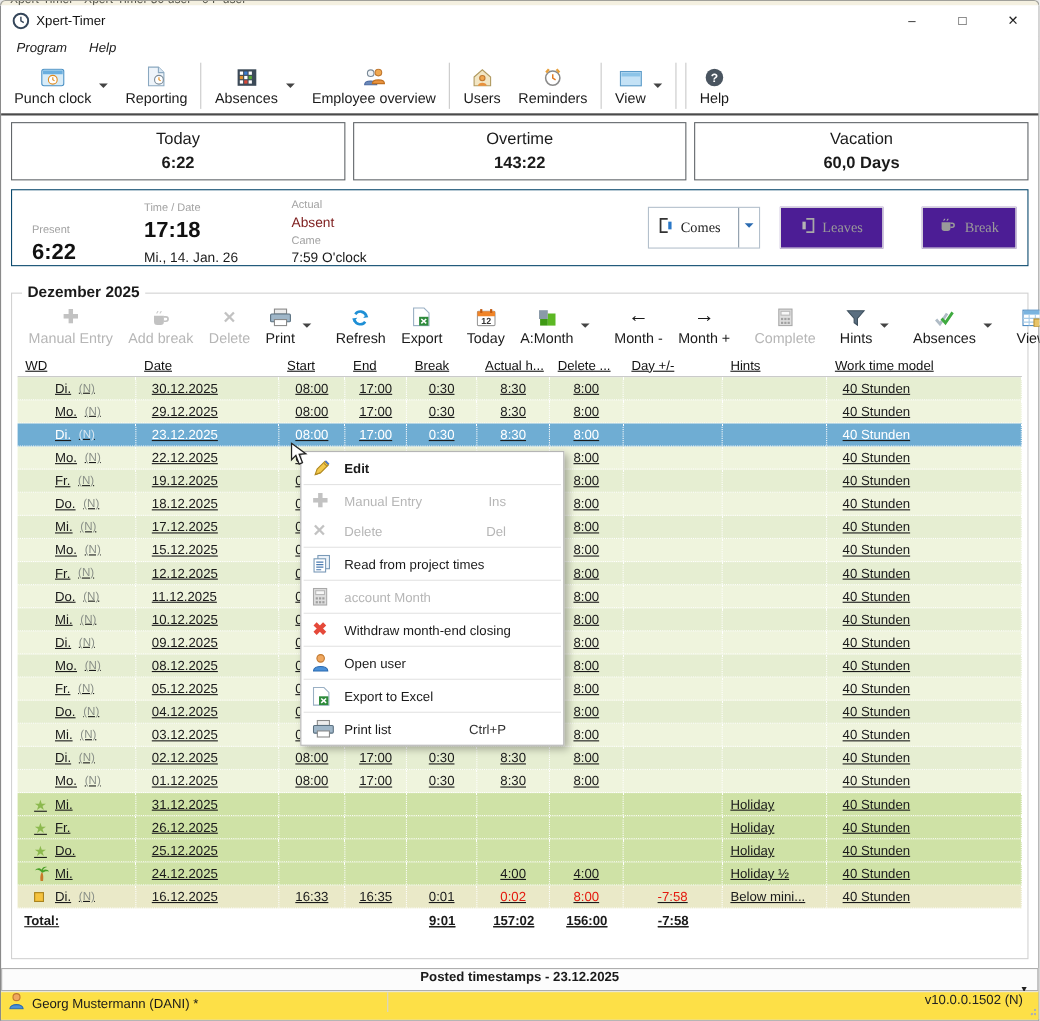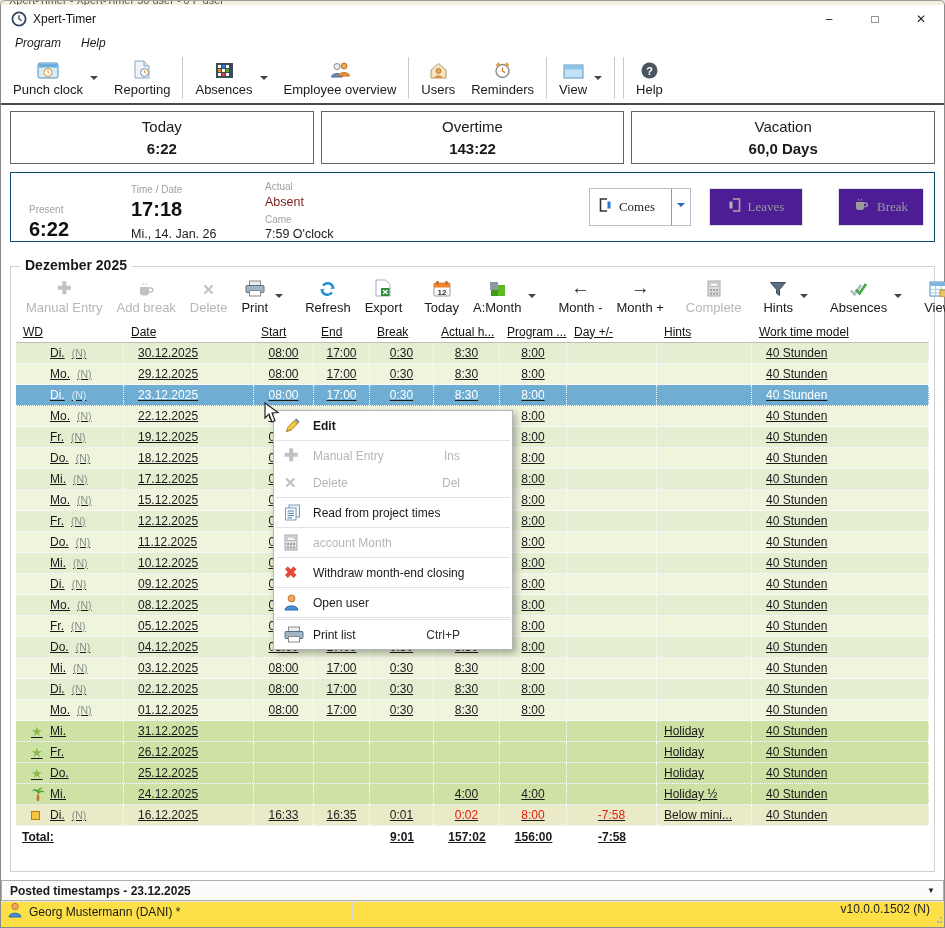--- a/index.html
+++ b/index.html
@@ -120,21 +120,21 @@
   .cm-item.bold .cm-label { font-weight:bold; }
   .cm-item .cm-short { margin-left:auto; padding-right:42px; color:#333; }
   .cm-item.disabled .cm-label, .cm-item.disabled .cm-short { color:#b6b6b6; }
   .cm-sep { height:1px; background:#e3e3e3; margin:1px 2px; }
 
   .cursor { position:absolute; left:263px; top:397px; z-index:60; }
 
   
   .flex-spacer { flex:1; }
   .posted-bar { margin-top:6px; height:21px; border:1px solid #aeaeae; background:#fcfcfc;
-                display:flex; align-items:center; padding:0 8px; }
+                display:flex; align-items:center; padding:0 8px;flex-direction:column; }
   .posted-bar .pb-label { font-weight:bold; font-size:12px; }
   .pb-arrow { margin-left:auto; font-size:8px; color:#222; }
   .statusbar { height:26px; background:#fde047; border-top:1px solid #e6e6e6;
                display:flex; align-items:flex-start; }
   .sb-user { display:flex; align-items:center; gap:7px; padding-left:7px; }
   .sb-sep { width:1px; height:18px; background:#d4d4d4; margin-left:14px; position:absolute; left:337px;}
   .sb-right { margin-left:auto; padding-right:14px; color:#222; }
   .grip { position:absolute; right:2px; bottom:2px; width:8px; height:8px;
           background:
             radial-gradient(circle at 7px 1px, #b0b0b0 1px, transparent 1.3px),
@@ -586,21 +586,21 @@
     </div>
         </div>
       <div class="tablewrap" id="time-table">
           <div class="trow thead">
             <div class="cell c-wd">WD</div>
             <div class="cell c-date">Date</div>
             <div class="cell c-start">Start</div>
             <div class="cell c-end">End</div>
             <div class="cell c-break">Break</div>
             <div class="cell c-act">Actual h...</div>
-            <div class="cell c-tgt">Program ...</div>
+            <div class="cell c-tgt">Delete ...</div>
             <div class="cell c-day">Day +/-</div>
             <div class="cell c-hints">Hints</div>
             <div class="cell c-wtm">Work time model</div>
           </div>
           <div class="trow drow v-a">
       <div class="cell c-wd">
               <span class="rowicon"></span>
               <span>Di.</span>
               <span class="wd-n">(N)</span>
             </div>
@@ -1115,20 +1115,33 @@
             <svg width="15" height="17">
               <circle cx="7.5" cy="4.5" r="3.4" fill="#f0a860" stroke="#c07830"></circle>
               <path d="M1 16c0-5.5 13-5.5 13 0z" fill="#4a90d8" stroke="#2a6ab0"></path>
             </svg>
           </span>
         </span>
     <span class="cm-label">Open user</span>
 
   </div>
       <div class="cm-sep"></div>
+      <div class="cm-item  ">
+    <span class="cm-icon">
+          <span style="display:flex;align-items:center;">
+            <svg width="16" height="18">
+              <path d="M1 1h9.5l4.5 4.5V17H1z" fill="#fff" stroke="#9ab0c4"></path>
+              <rect x="6" y="9" width="8.5" height="8" fill="#2e8b3c"></rect>
+              <path d="M8 11l4.5 4M12.5 11L8 15" stroke="#fff" stroke-width="1.4"></path>
+            </svg>
+          </span>
+        </span>
+    <span class="cm-label">Export to Excel</span>
+
+  </div>
       <div class="cm-sep"></div>
       <div class="cm-item  ">
     <span class="cm-icon">
           <span style="display:flex;align-items:center;">
             <svg width="20" height="17">
               <rect x="4.5" y="1" width="11" height="4.5" fill="#ececec" stroke="#8a8a8a"></rect>
               <rect x="1" y="5.5" width="18" height="7" rx="1" fill="#9fb6c8" stroke="#5a7080"></rect>
               <rect x="4.5" y="10.5" width="11" height="5.5" fill="#fff" stroke="#8a8a8a"></rect>
             </svg>
           </span>

